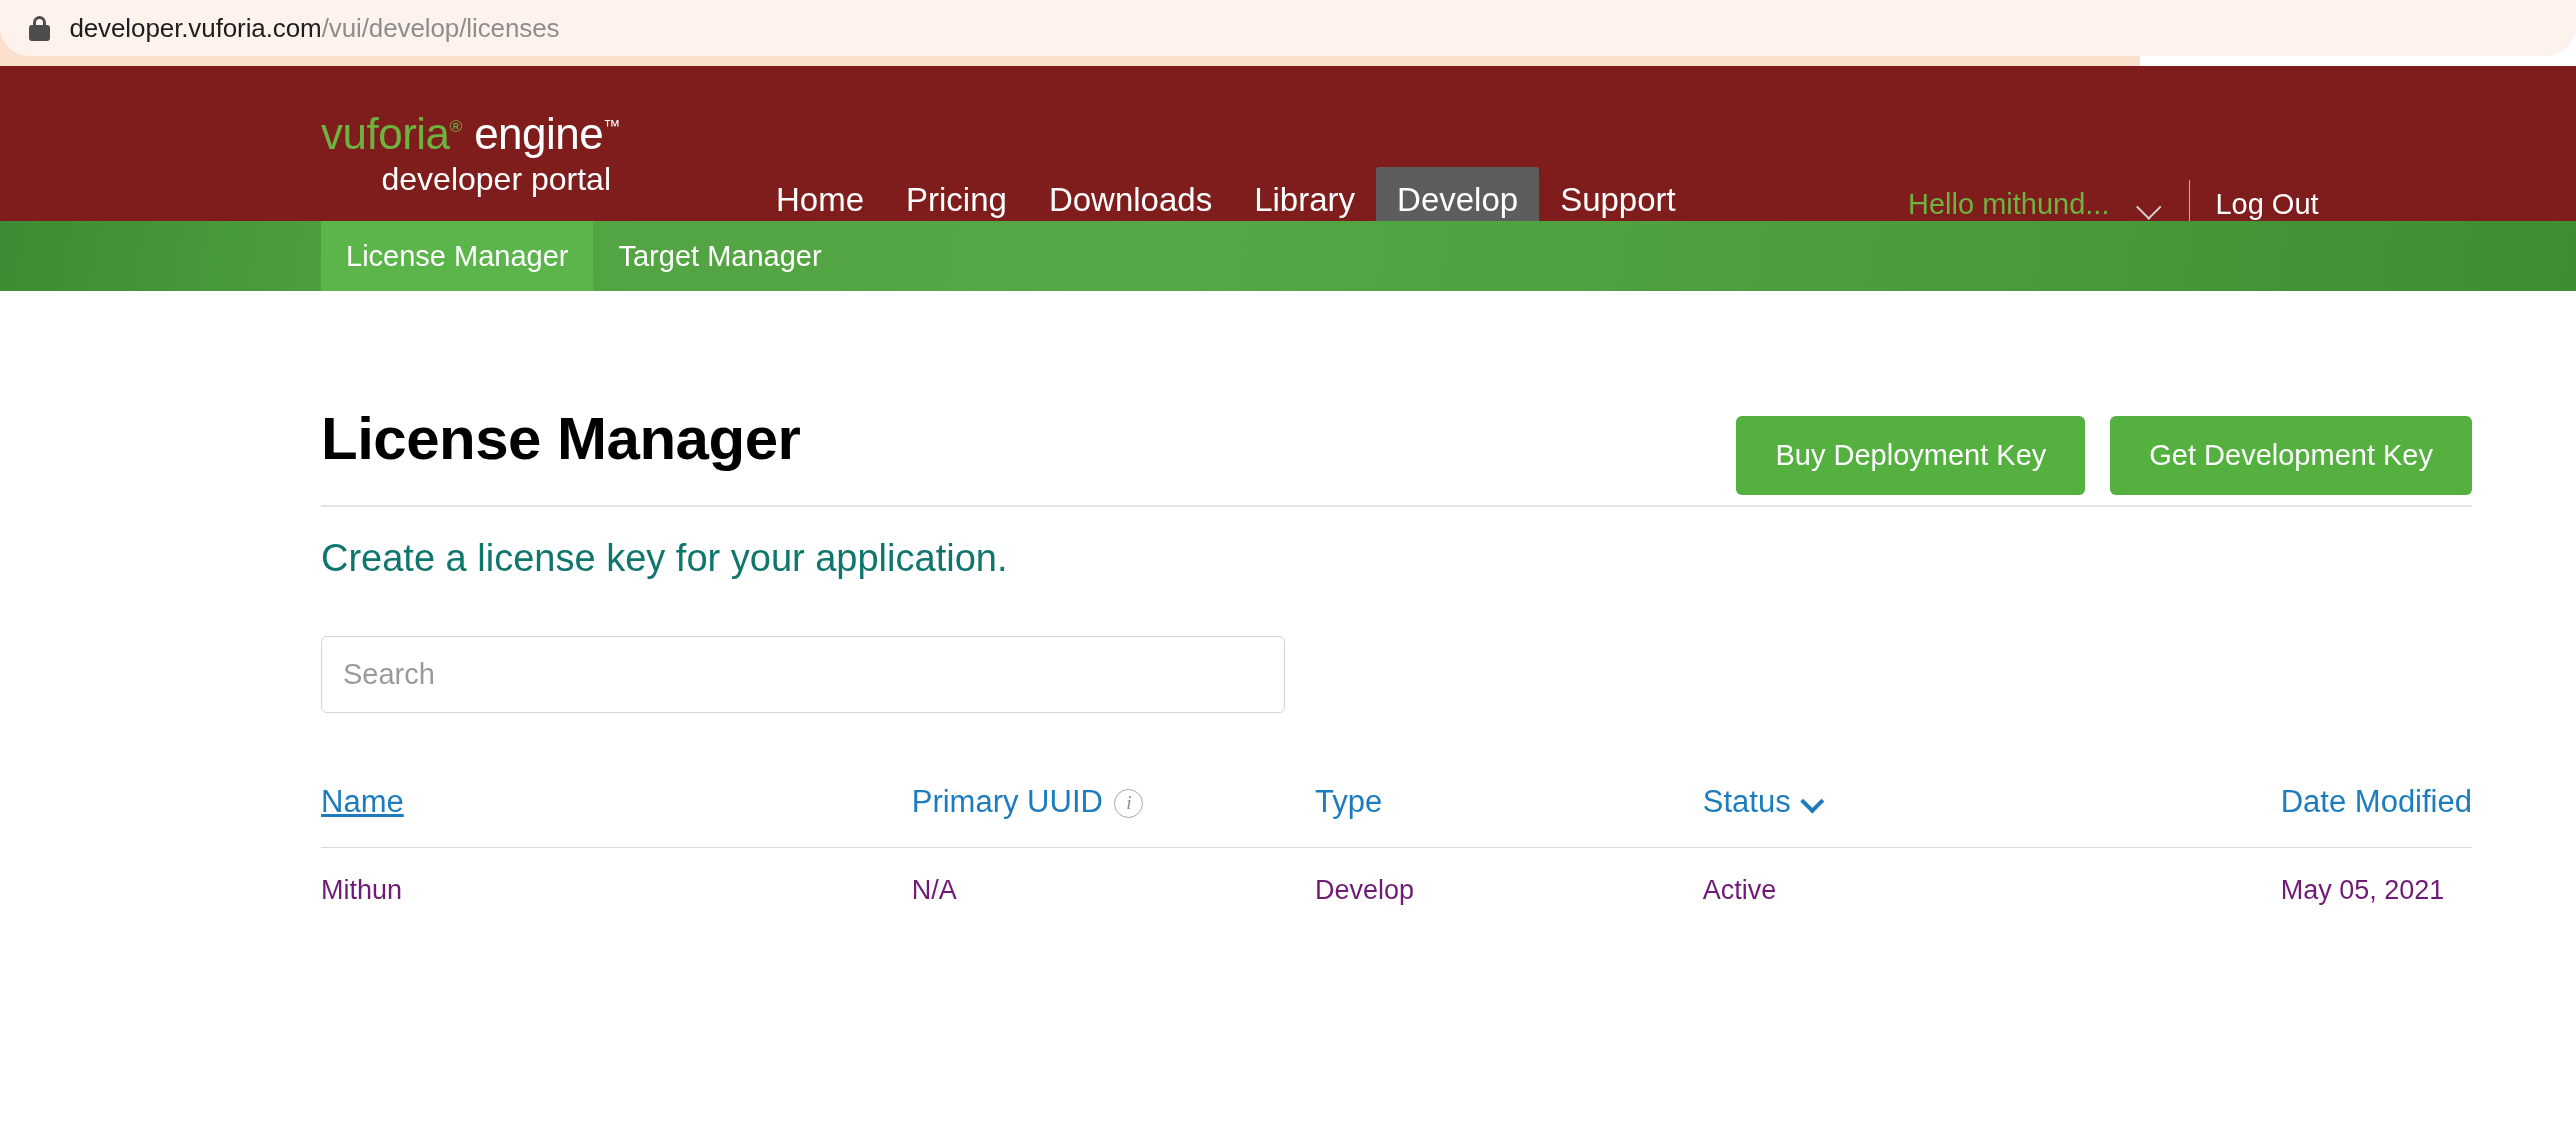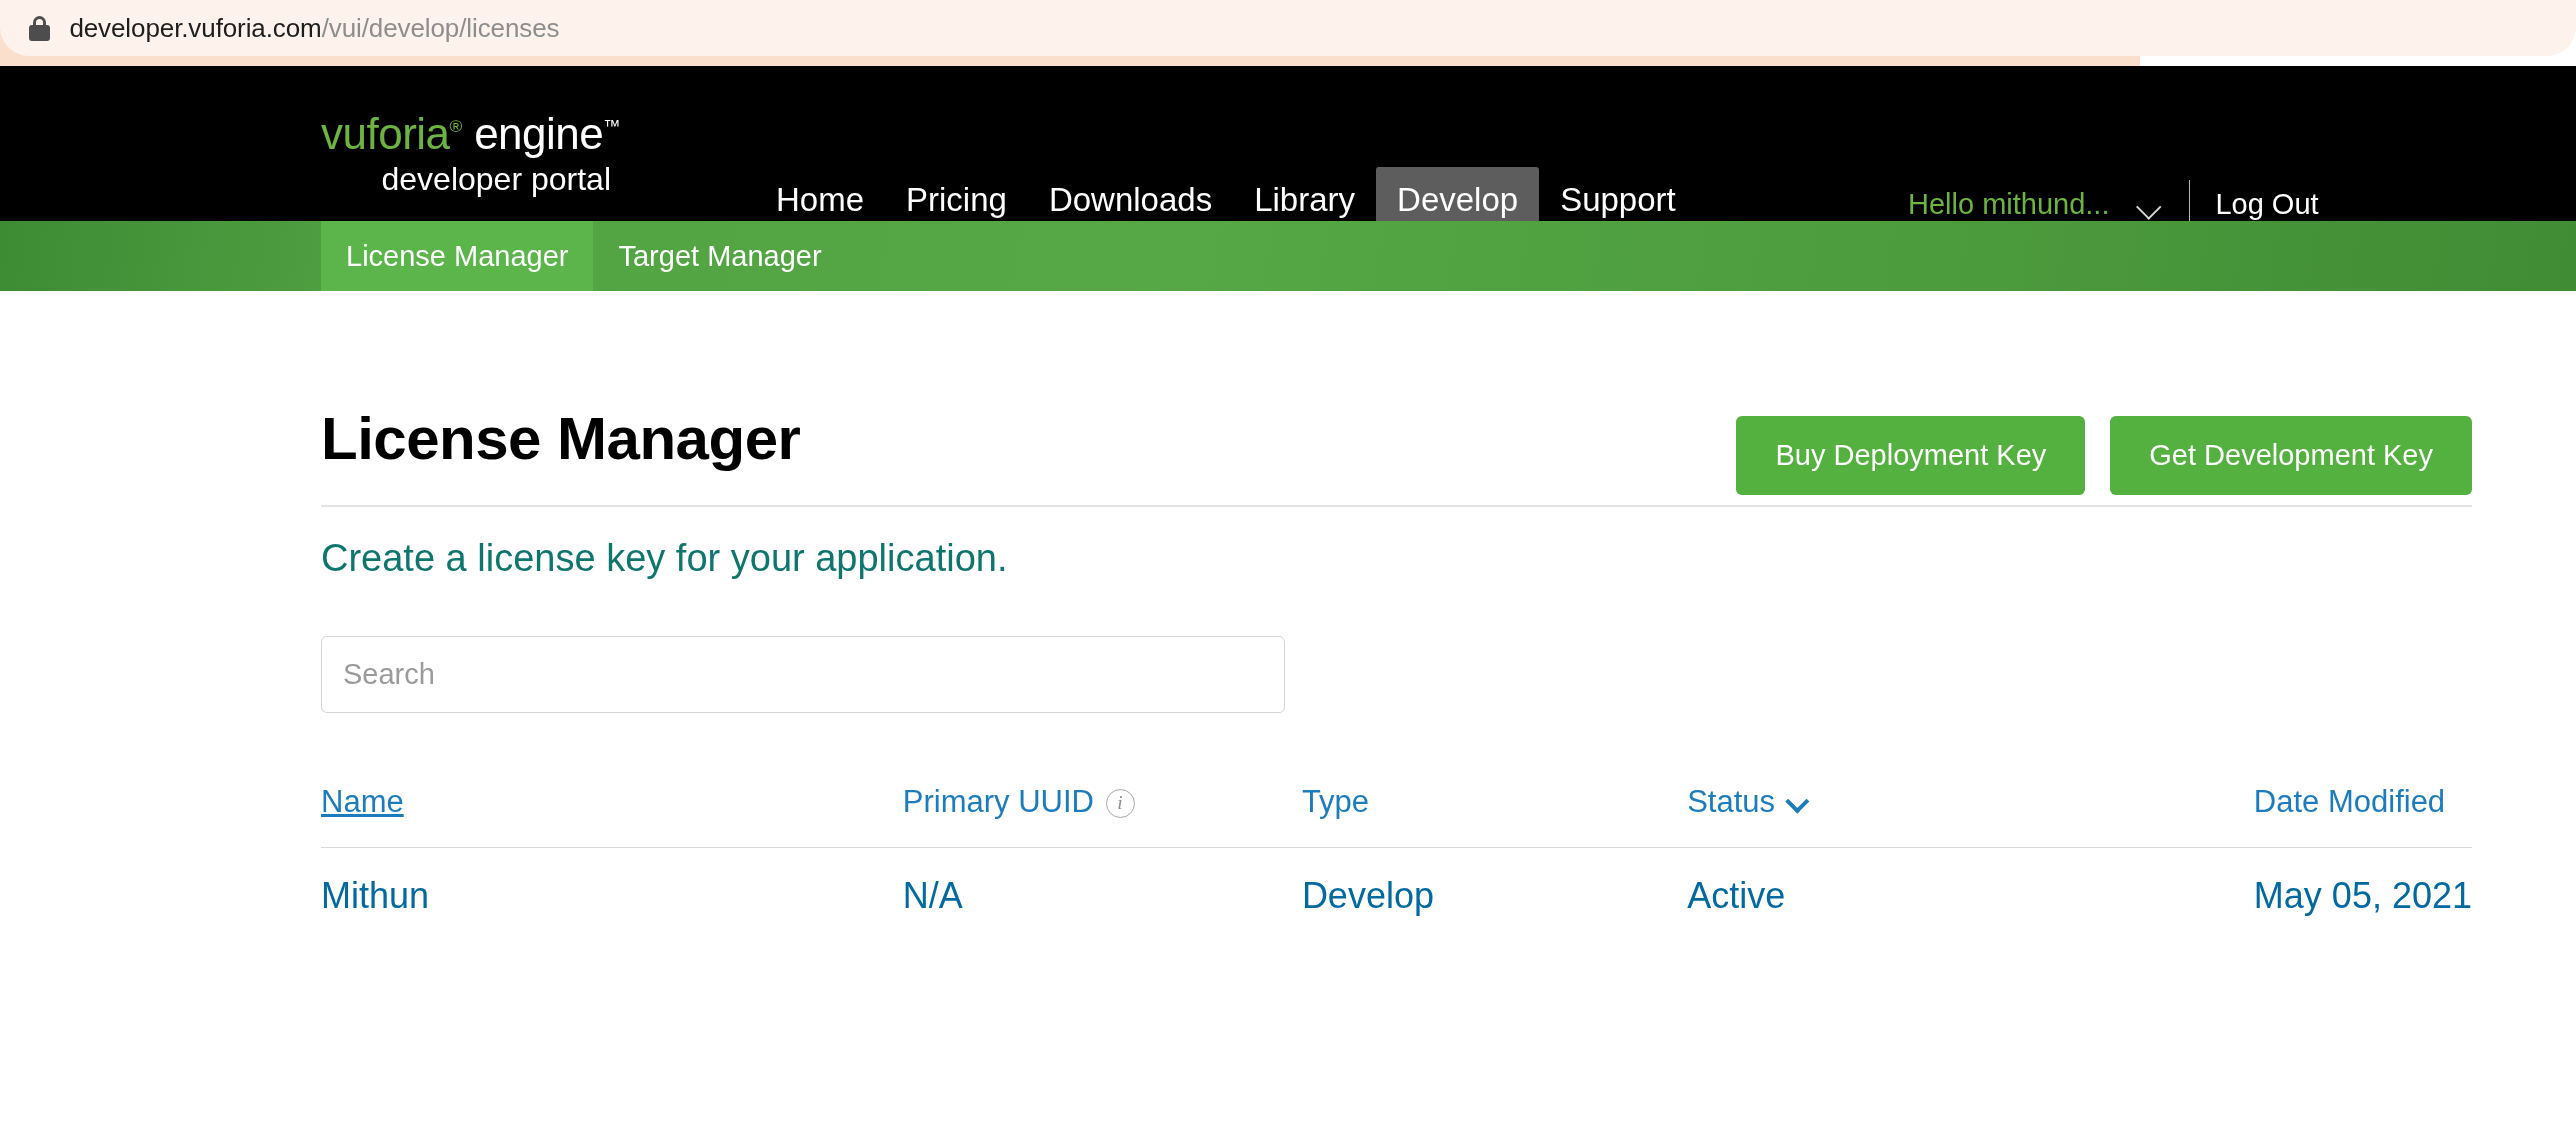--- a/index.html
+++ b/index.html
@@ -42,21 +42,21 @@
     background: #4d4d4d; border-radius: 2.9px;
   }
   .url-text { font-size: 26px; color: #1d1d1d; letter-spacing: -0.1px; white-space: nowrap; }
   .url-text .path { color: #8d8d8d; }
 
   
   .site-header {
     position: absolute;
     left: 0; top: 66px;
     width: 2576px; height: 155px;
-    background: #000000;
+    background: #7f1d1d;
   }
   .logo-block {
     position: absolute;
     left: 321px; top: 35px;
     width: 290px;
     text-align: right;
   }
   .logo-line1 { font-size: 44px; line-height: 50px; white-space: nowrap; font-weight: 400; }
   .logo-line1 .vuforia { color: #6cb33f; letter-spacing: -0.5px; }
   .logo-line1 .reg { color: #6cb33f; font-size: 17.4px; vertical-align: 17.4px; }
@@ -186,22 +186,22 @@
     text-align: left;
     font-size: 31px;
     font-weight: normal;
     color: #1d7cbd;
     padding: 0 0 27px 0;
     white-space: nowrap;
     cursor: pointer;
   }
   .lic-table thead tr { border-bottom: 1.9px solid #d9d9d9; }
   .lic-table td {
-    font-size: 36px;
-    color: #0369a1;
+    font-size: 27px;
+    color: #701a75;
     padding: 27px 0 0 0;
     white-space: nowrap;
     margin-left: 24px;
   }
   .col-name   { width: 658px; text-decoration: underline; }
   .col-uuid   { width: 426px; }
   .col-type   { width: 426px; }
   .col-status { width: 639px; }
   .col-date   { width: auto; }
 

